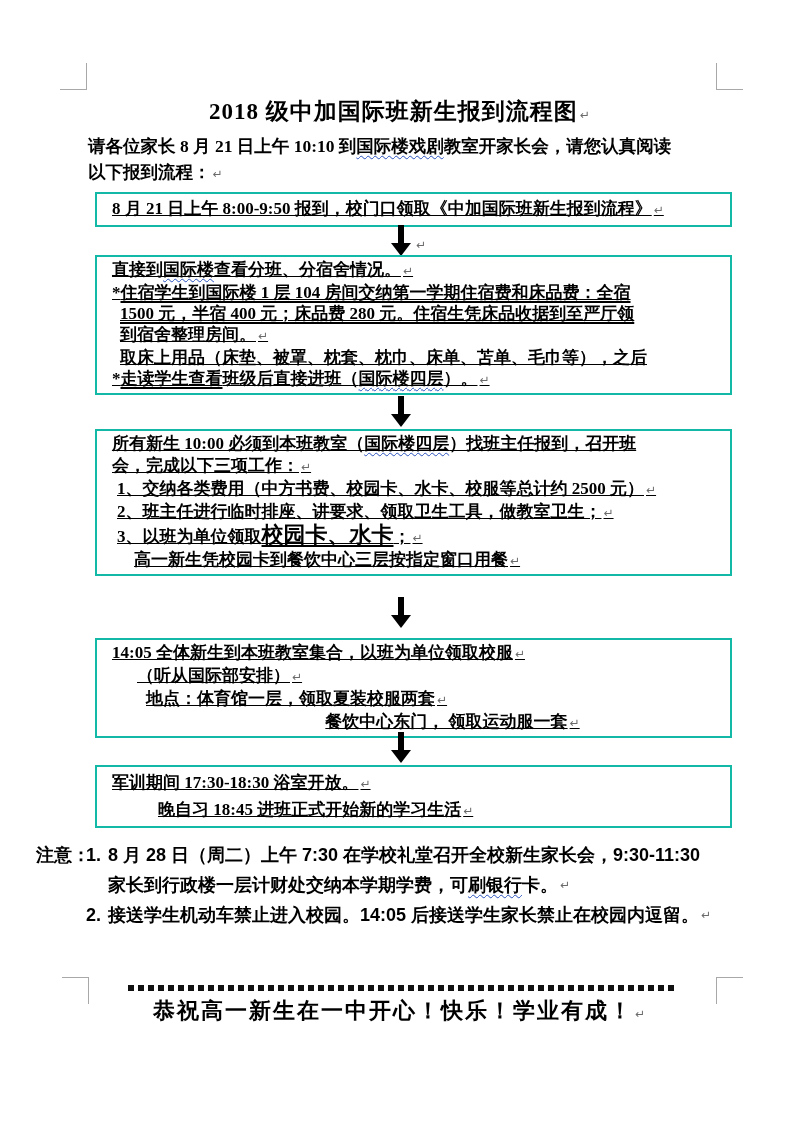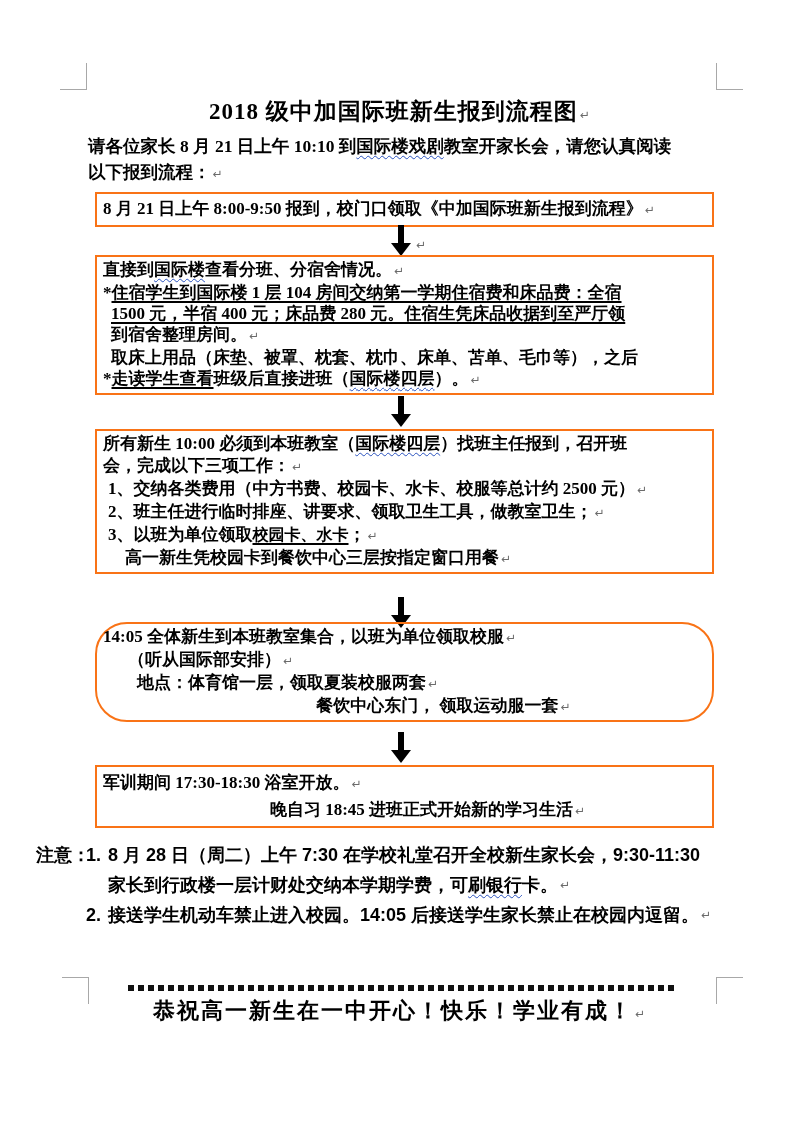--- a/index.html
+++ b/index.html
@@ -11,40 +11,40 @@
   .crop.tl{left:60px;top:63px;border-right:1px solid #a8a8a8;border-bottom:1px solid #a8a8a8;}
   .crop.tr{left:716px;top:63px;border-left:1px solid #a8a8a8;border-bottom:1px solid #a8a8a8;}
   .crop.bl{left:62px;top:977px;border-right:1px solid #a8a8a8;border-top:1px solid #a8a8a8;}
   .crop.br{left:716px;top:977px;border-left:1px solid #a8a8a8;border-top:1px solid #a8a8a8;}
 
   .title{position:absolute;left:0;top:96px;width:800px;text-align:center;
          font-size:23px;letter-spacing:1px;}
 
   .intro{position:absolute;left:88px;top:133px;width:650px;font-size:17.5px;line-height:26px;}
 
-  .fbox{position:absolute;left:95px;width:603px;border:2px solid #f97316;
-        padding:2px 6px;font-size:17px;}
+  .fbox{position:absolute;left:95px;width:603px;border:2px solid #14b8a6;
+        padding:2px 15px;font-size:17px;text-decoration:underline;}
   .box1{top:192px;line-height:26px;}
   .box2{top:255px;line-height:21px;}
   .box3{top:429px;line-height:22px;}
-  .box4{top:622px;line-height:22px;border-radius:32px;}
+  .box4{top:638px;line-height:22px;}
   .box5{top:765px;line-height:26px;padding-top:3px;}
 
   .line{white-space:nowrap;}
   .ind8{padding-left:8px;}   
   .ind5{padding-left:5px;}   
   .ind22{padding-left:22px;} 
   .ind25{padding-left:25px;} 
   .ind34{padding-left:34px;} 
   .ind78{padding-left:78px;text-align:center;} 
-  .ind46{padding-left:46px;text-align:center;} 
+  .ind46{padding-left:46px;} 
 
   .u{text-decoration:underline;text-underline-offset:3px;text-decoration-thickness:1.5px;}
   .wavy{text-decoration:underline wavy #2a52be;text-decoration-thickness:1px;text-underline-offset:3px;}
-  .big{font-size:16px;text-decoration:underline;text-underline-offset:3px;text-decoration-thickness:1.5px;}
+  .big{font-size:22px;text-decoration:underline;text-underline-offset:3px;text-decoration-thickness:1.5px;}
 
   .pm{color:#6b6b6b;font-size:12px;margin-left:2px;font-weight:normal;
       font-family:"DejaVu Sans",sans-serif;}
 
   
   .arrow{position:absolute;left:391px;width:20px;}
   .arrow .shaft{width:6px;height:18px;background:#000;margin:0 auto;}
   .arrow .head{width:0;height:0;margin:0 auto;border-left:10px solid transparent;
                border-right:10px solid transparent;border-top:13px solid #000;}
   .a1{top:225px;} .a2{top:396px;} .a3{top:597px;} .a4{top:732px;}

